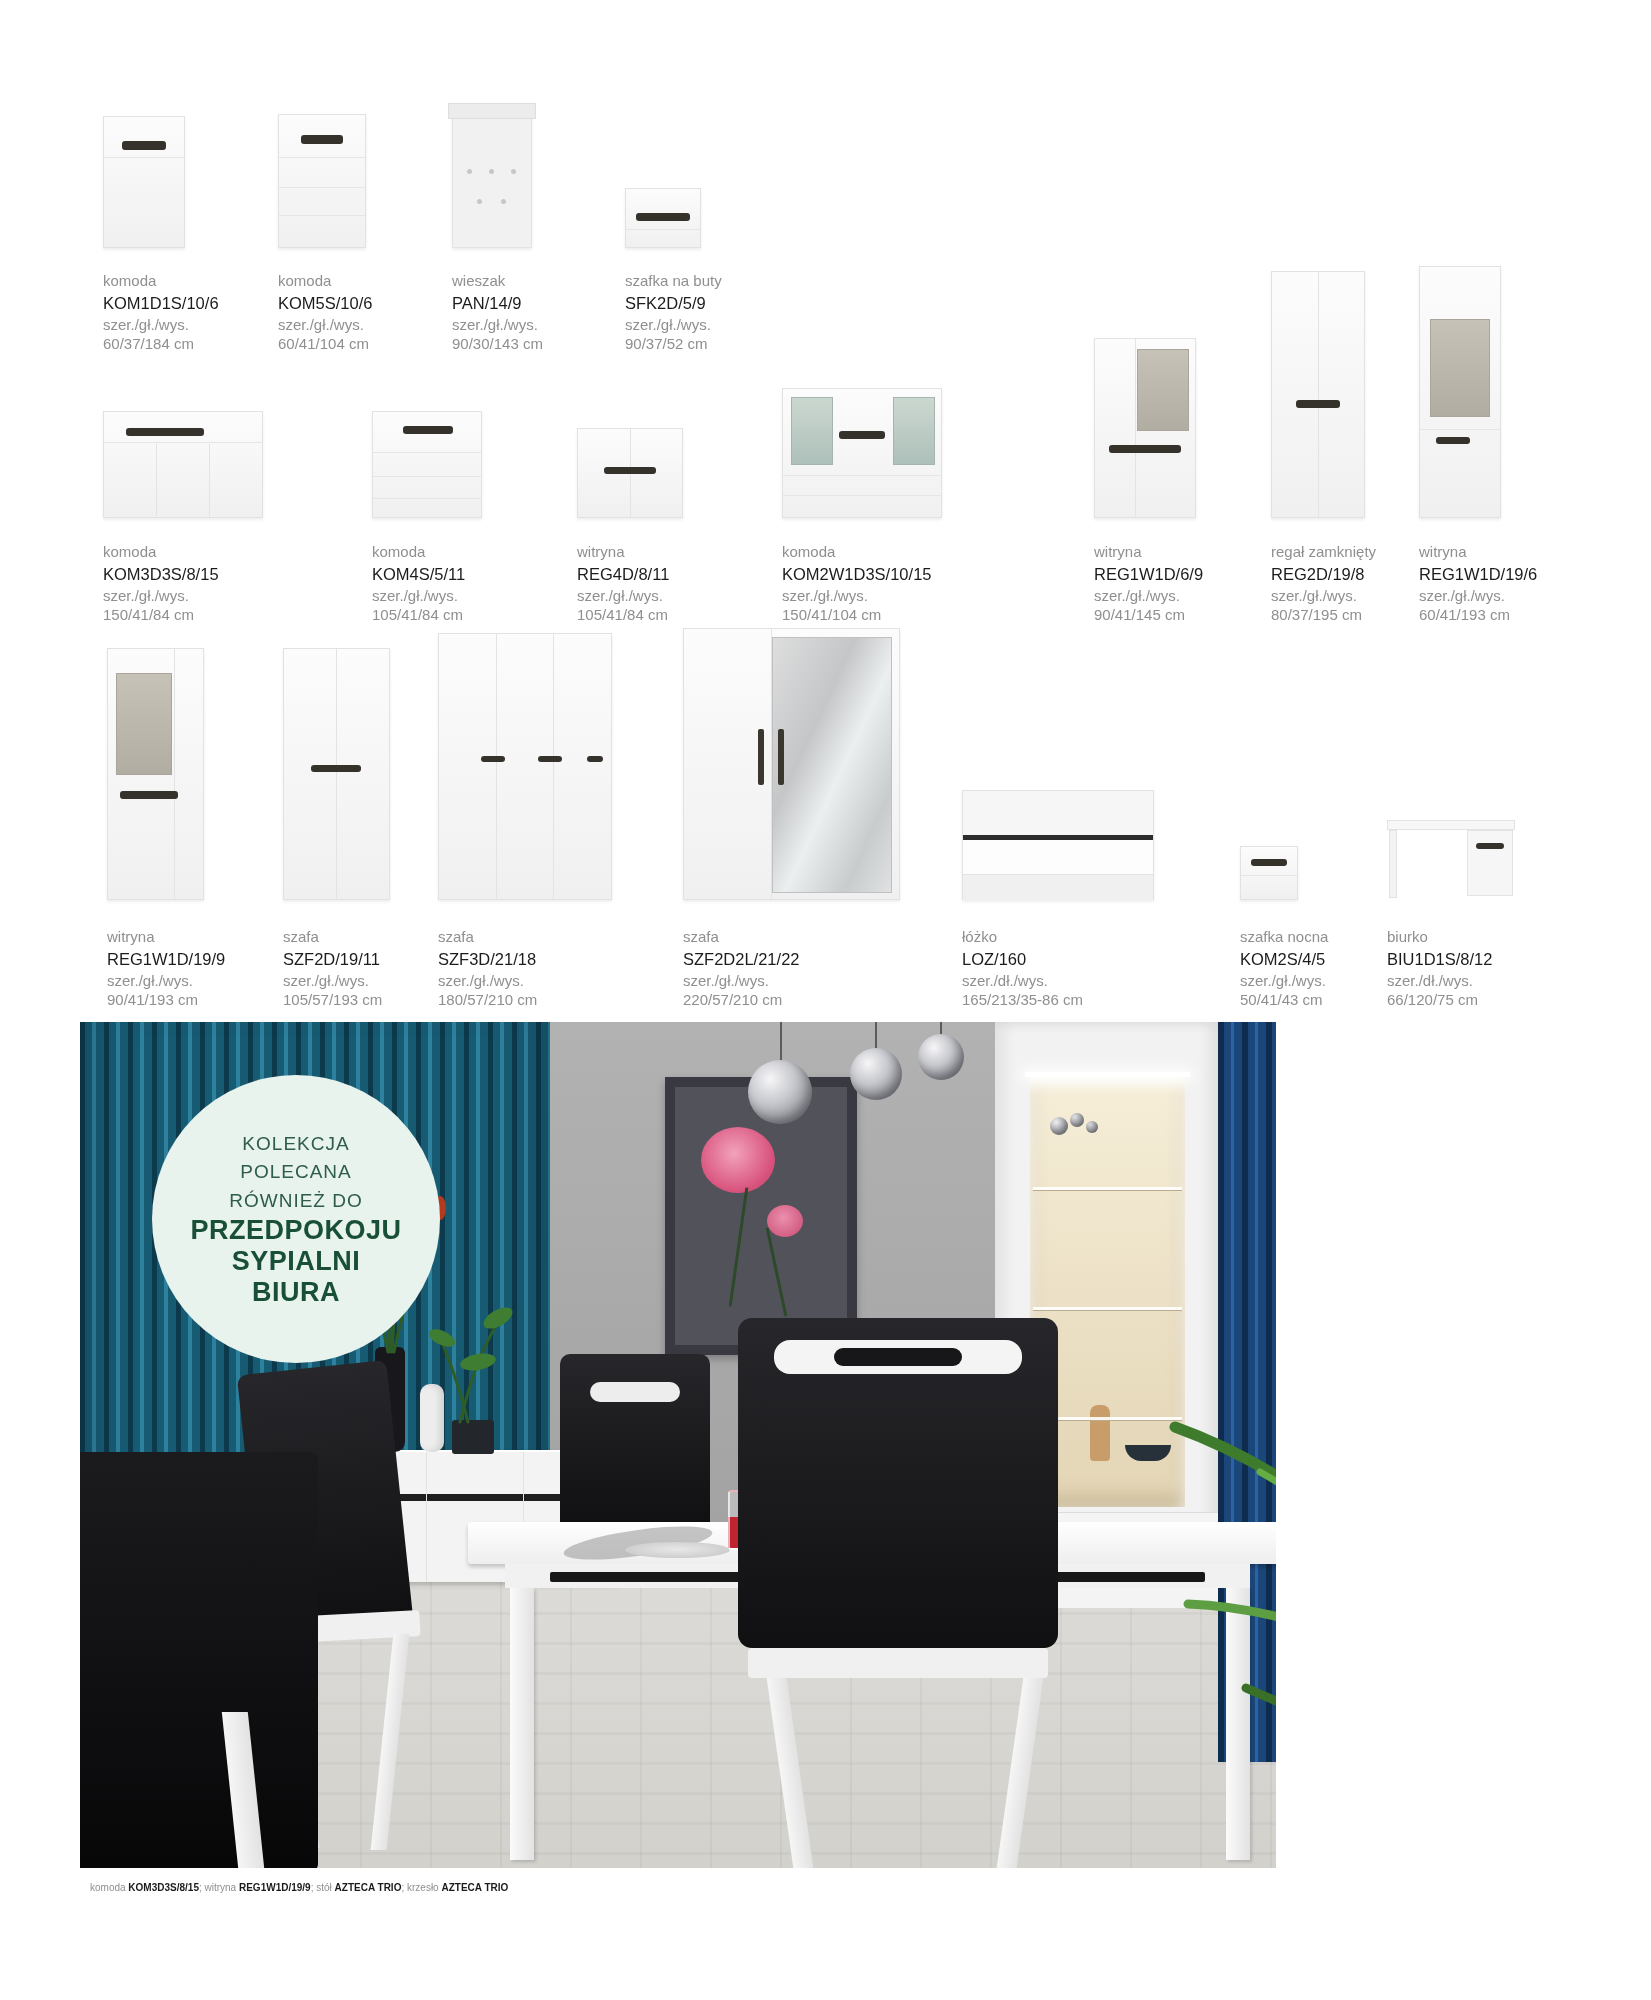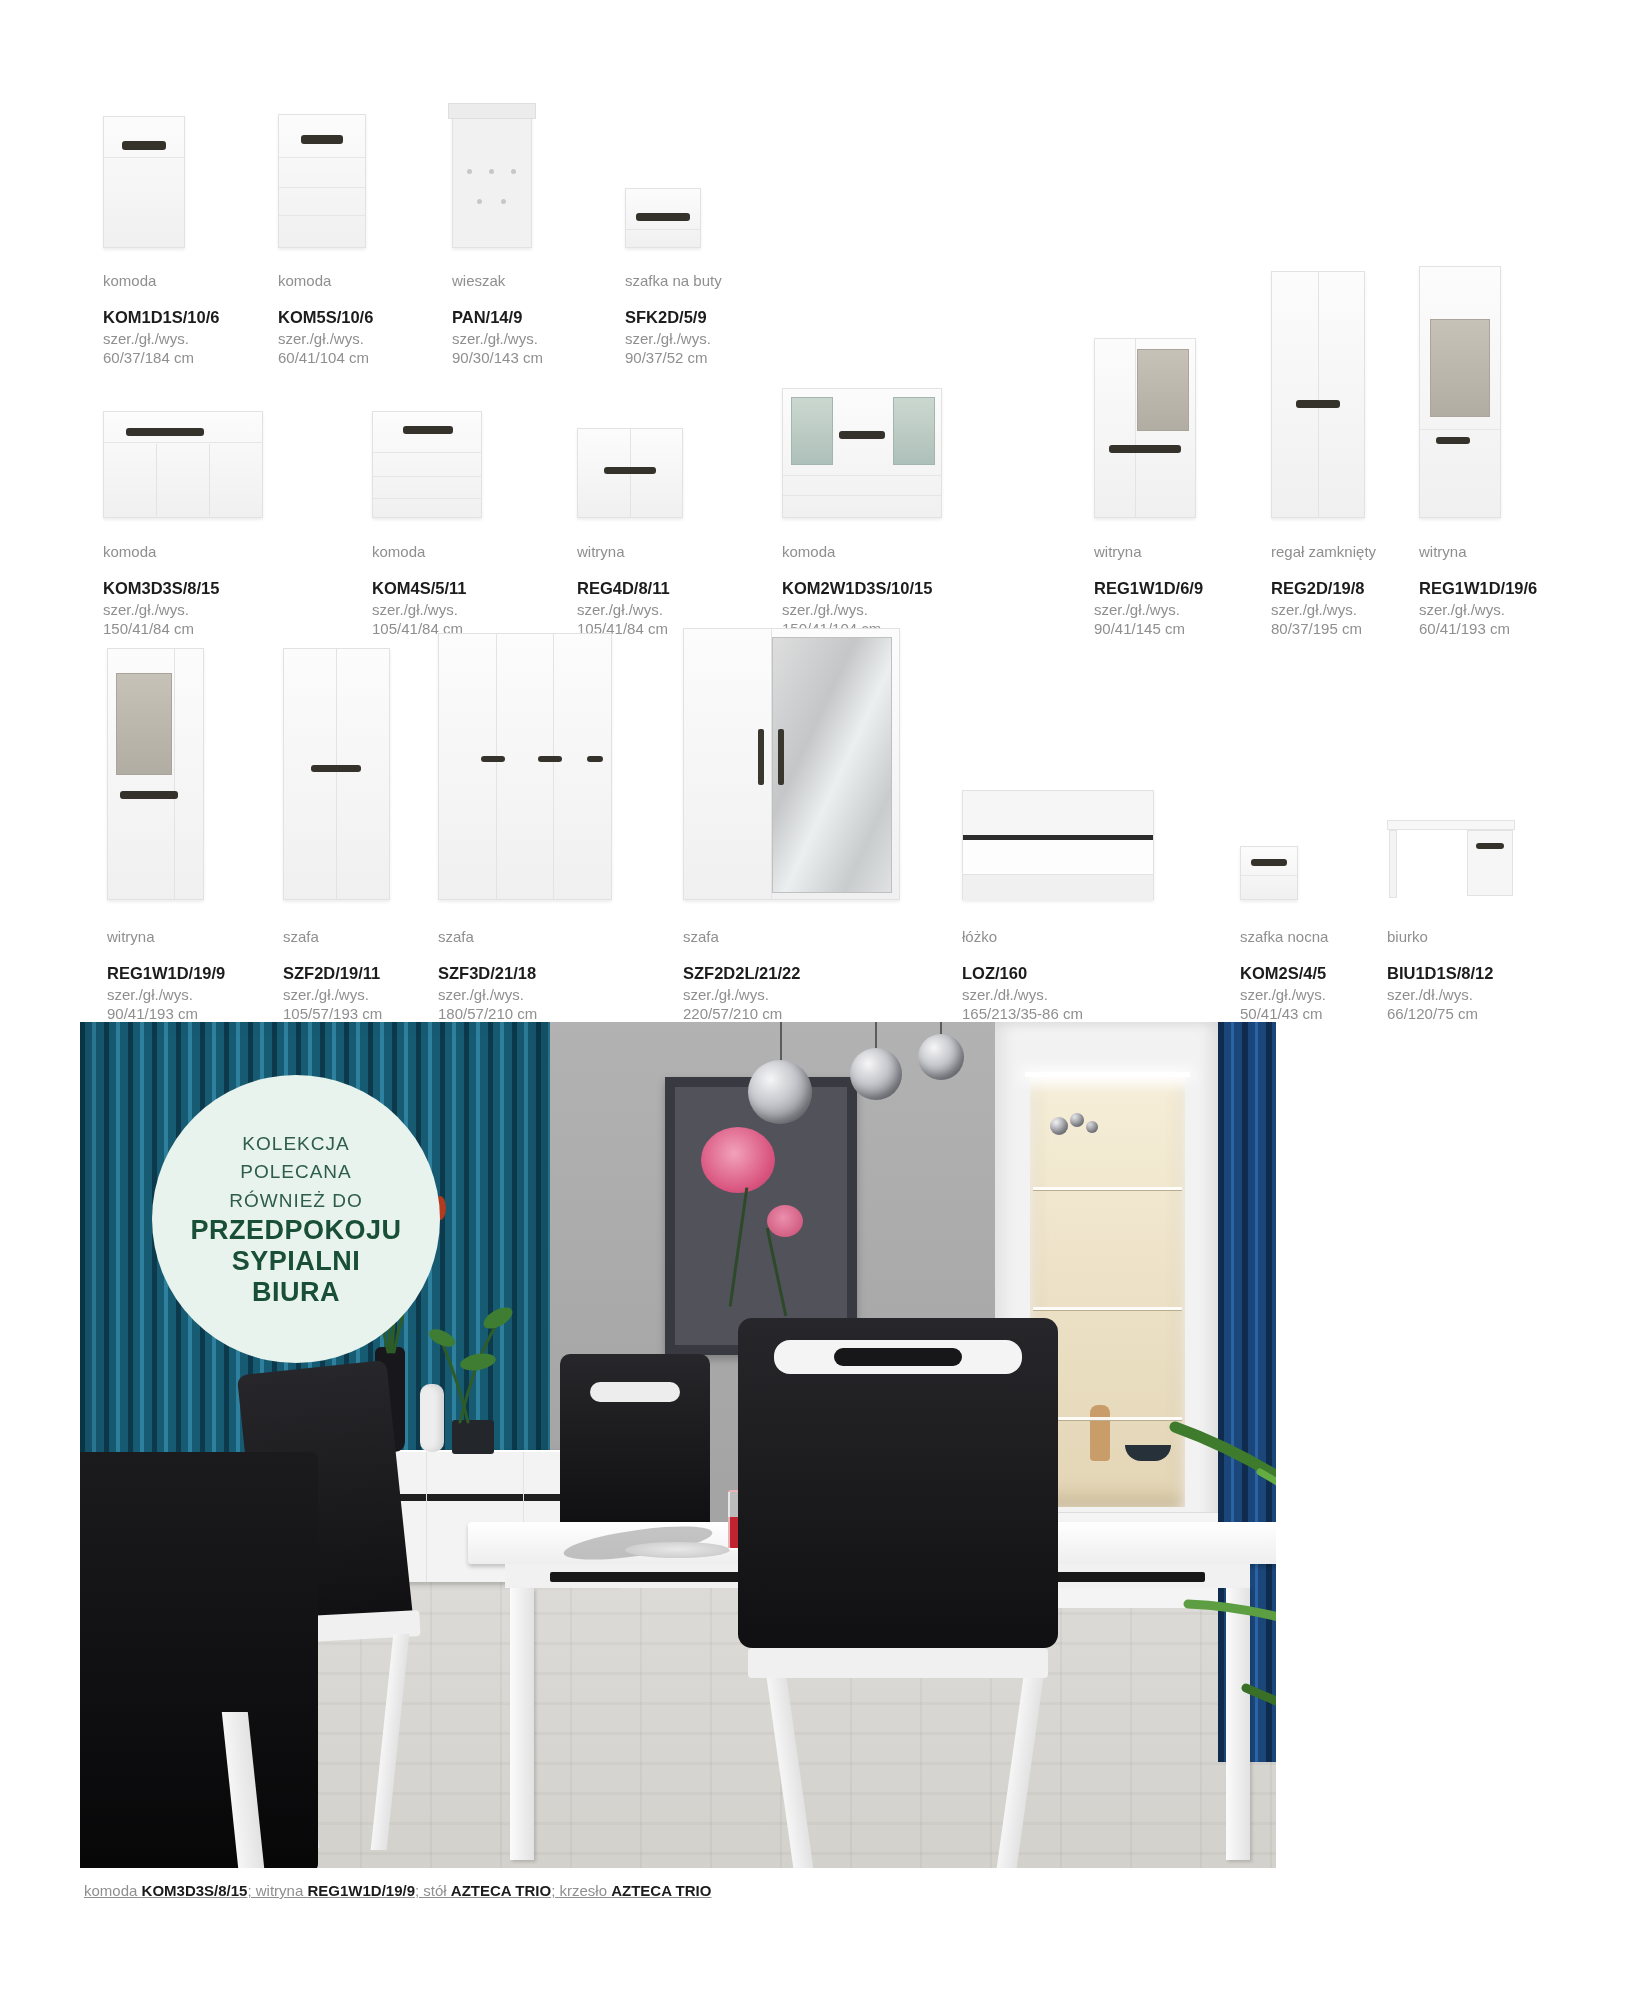--- a/index.html
+++ b/index.html
@@ -27,21 +27,21 @@
   .handle{position:absolute;background:#35322c;border-radius:3px;}
   .vhandle{position:absolute;background:#3a372f;border-radius:2px;}
   .gline{position:absolute;left:0;width:100%;height:1px;background:#e6e6e6;}
   .seam{position:absolute;width:1px;background:#e3e3e3;}
   .glass{position:absolute;background:linear-gradient(180deg,#c7c2b7,#b2ada2);border:1px solid #aaa49a;}
   .glass.teal{background:linear-gradient(180deg,#cbd8d0,#aec0ba);border:1px solid #a3b5ae;}
   .dot{position:absolute;width:5px;height:5px;border-radius:50%;background:#c7c7c7;}
   .shelftop{position:absolute;background:#ececec;border:1px solid #dedede;}
   .plabel{line-height:1.25;}
   .pname{font-size:15px;color:#8f8f8f;}
-  .pcode{font-size:16.5px;font-weight:bold;color:#1c1c1c;margin:16px 0 3px;}
+  .pcode{font-size:16.5px;font-weight:normal;color:#1c1c1c;margin:2px 0 3px;}
   .pdims,.psize{font-size:15px;color:#8f8f8f;}
   .mirror{position:absolute;background:linear-gradient(115deg,#dedede 0%,#c4c6c8 35%,#eceff0 55%,#c9cccd 80%,#dfe1e2 100%);border:1px solid #c0c0c0;}
 
   
   .photo{position:absolute;left:80px;top:1022px;width:1196px;height:846px;overflow:hidden;
          background:linear-gradient(180deg,#b2b2b2 0%,#a4a4a4 55%,#9c9c9c 100%);}
   .floor{position:absolute;left:0;top:560px;width:1490px;height:286px;
          background:
            repeating-linear-gradient(180deg,rgba(110,100,90,.06) 0 3px,rgba(0,0,0,0) 3px 30px),
            repeating-linear-gradient(90deg,rgba(0,0,0,.04) 0 2px,rgba(0,0,0,0) 2px 70px),
@@ -108,21 +108,21 @@
   .bowl{position:absolute;left:700px;top:498px;width:140px;height:28px;border-radius:50%;
         background:linear-gradient(180deg,#2e8294,#1e5868);}
   .badge{position:absolute;left:72px;top:53px;width:288px;height:288px;border-radius:50%;
         background:#e8f3ed;display:flex;flex-direction:column;align-items:center;justify-content:center;
         text-align:center;}
   .badge .r{font-size:19px;color:#2e5d49;letter-spacing:1px;line-height:1.5;}
   .badge .b{font-size:27px;font-weight:bold;color:#184f36;line-height:1.15;letter-spacing:.5px;}
   .badge .b.first{}
 
   
-  .caption{position:absolute;left:84px;top:1882px;font-size:15px;color:#8f8f8f;white-space:nowrap;text-decoration:underline;}
+  .caption{position:absolute;left:90px;top:1882px;font-size:10px;color:#8f8f8f;white-space:nowrap;}
   .caption b{color:#1b1b1b;font-weight:bold;}
 </style>
 </head>
 <body>
 
 <div class="page">
 
 
   <div class="product p-r1" style="left:103px;width:160px;">
     <div class="tw">

